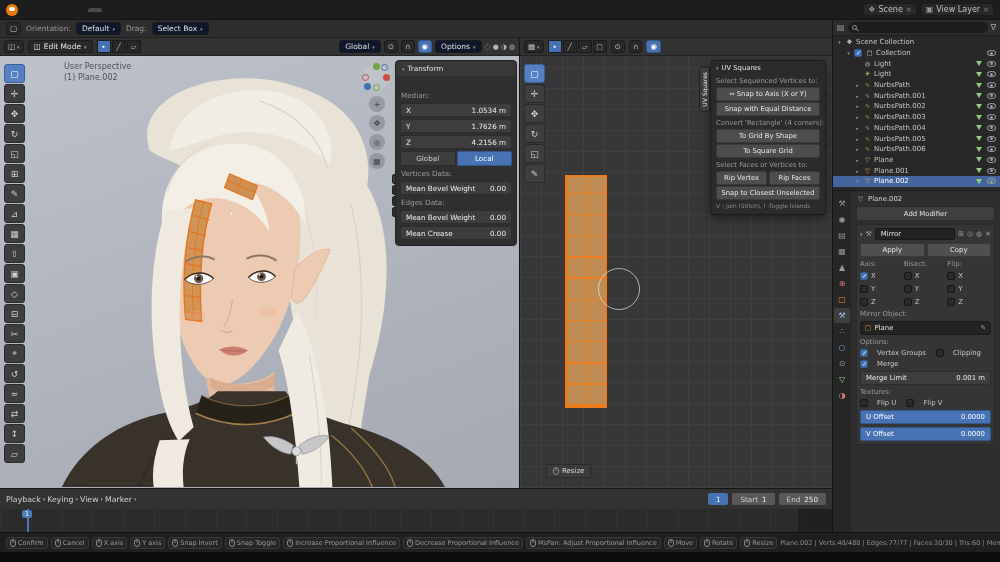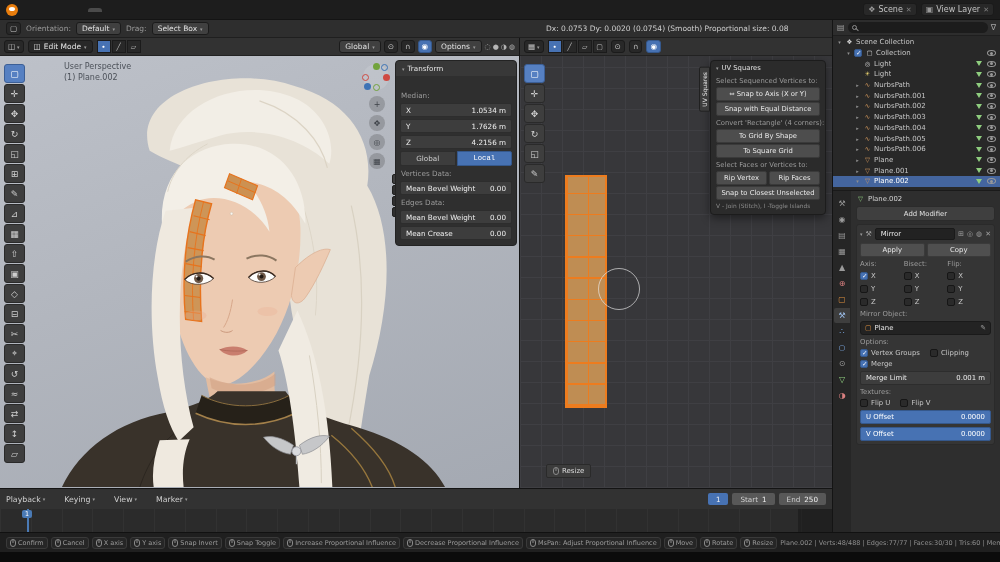--- a/index.html
+++ b/index.html
@@ -25,21 +25,21 @@
   
   .main-row { display:flex; height:512px; }
   .left-col { width:832px; display:flex; flex-direction:column; }
   .right-col { width:168px; display:flex; flex-direction:column; border-left:1px solid #141414; }
 
   
   .ts-row { height:18px; background:#2e2e2e; border-bottom:1px solid #1f1f1f; display:flex; align-items:center; font-size:7.5px; }
   .ts-left { width:520px; display:flex; align-items:center; gap:5px; padding:0 6px; }
   .ts-right { flex:1; padding-left:26px; color:#cfcfcf; white-space:nowrap; overflow:hidden; }
   .dim { color:#9a9a9a; }
-  .dropbox { display:flex; align-items:center; gap:3px; background:#404040; border:1px solid #1b1b1b; border-radius:3px; padding:1px 5px; color:#e0e0e0; white-space:nowrap; }
+  .dropbox { display:flex; align-items:center; gap:3px; background:#0f172a; border:1px solid #1b1b1b; border-radius:3px; padding:1px 5px; color:#e0e0e0; white-space:nowrap; }
   .iconbox { display:flex; align-items:center; gap:2px; background:#282828; border:1px solid #1b1b1b; border-radius:3px; padding:1px 3px; color:#c5c5c5; }
   .iconbox.on { background:#4772b3; color:#fff; border-color:#35588c; }
   .caret { font-size:5px; color:#999; }
 
   
   .editors { display:flex; height:450px; }
   .viewport { width:520px; display:flex; flex-direction:column; border-right:1px solid #141414; }
   .vp-header, .uv-header { height:18px; background:#323232; border-bottom:1px solid #222; display:flex; align-items:center; gap:4px; padding:0 4px; font-size:7.5px; white-space:nowrap; overflow:hidden; }
   .modebox { display:flex; align-items:center; gap:3px; background:#282828; border:1px solid #1b1b1b; border-radius:3px; padding:1px 5px; color:#e8e8e8; }
   .selmodes { display:flex; gap:1px; }
@@ -76,21 +76,21 @@
   .vtab.active { background:#3d3d3d; color:#ececec; }
 
   .n-panel { position:absolute; right:2px; top:4px; width:122px; background:rgba(42,42,42,0.97); border:1px solid #232323; border-radius:4px; font-size:7.2px; z-index:5; }
   .np-title { display:flex; align-items:center; gap:3px; padding:3px 6px; color:#e6e6e6; background:#383838; border-radius:4px 4px 0 0; }
   .np-body { padding:3px 4px 5px; display:flex; flex-direction:column; gap:2px;margin-top:11px; }
   .np-label { color:#9c9c9c; padding:1px 1px; }
   .num-row { display:flex; justify-content:space-between; background:#3d3d3d; border:1px solid #2d2d2d; border-radius:2px; padding:1.5px 5px; color:#efefef; }
   .seg-row { display:flex; gap:1px; }
   .seg { flex:1; text-align:center; background:#3d3d3d; border:1px solid #2d2d2d; padding:2px 0; color:#cfcfcf; }
   .seg:first-child { border-radius:2px 0 0 2px; }
-  .seg:last-child { border-radius:0 2px 2px 0;font-family:Liberation Mono, monospace; }
+  .seg:last-child { border-radius:0 2px 2px 0; }
   .seg.active { background:#4772b3; color:#fff; border-color:#35588c; }
 
   
   .uv-editor { width:312px; display:flex; flex-direction:column; }
   .uv-body { position:relative; flex:1; overflow:hidden; background:#37373a;
     background-image:repeating-linear-gradient(0deg,#3f3f43 0 1px,transparent 1px 21px),
                      repeating-linear-gradient(90deg,#3f3f43 0 1px,transparent 1px 21px); }
   .uv-island { position:absolute; left:45px; top:119px; width:42px; height:233px;
     background:#bf8d53; border:2px solid #ed7c1e;
     background-image:repeating-linear-gradient(0deg,#ed7c1e 0 1.5px,transparent 1.5px 21.2px),
@@ -105,21 +105,21 @@
   .pp-row { display:flex; gap:2px; margin:1px 5px; }
   .pp-row .pp-btn { flex:1; margin:0; }
   .pp-hint { color:#8b8b8b; font-size:5.9px; padding:2px 5px 3px; white-space:nowrap; overflow:hidden; }
   .pp-tab { position:absolute; left:-12px; top:6px; }
 
   .resize-chip { position:absolute; left:26px; bottom:10px; display:flex; align-items:center; gap:3px; background:#3c3c3c; border:1px solid #2a2a2a; border-radius:2px; padding:2px 6px; font-size:7px; color:#ddd; z-index:3; }
 
   
   .timeline { height:44px; border-top:1px solid #141414; display:flex; flex-direction:column; }
   .tl-header { height:20px; background:#323232; display:flex; align-items:center; gap:8px; padding:0 6px; font-size:7.8px; position:relative; }
-  .tl-menus { display:flex; gap:19px; }
+  .tl-menus { display:flex; gap:2px; }
   .tl-menu { display:flex; align-items:center; gap:2px; color:#d0d0d0; }
   .transport { position:absolute; left:50%; transform:translateX(-50%); display:flex; gap:4px; }
   .tbtn { color:#c3c3c3; font-size:6.5px; padding:1px 2px; }
   .tl-right { margin-left:auto; display:flex; gap:4px; align-items:center; }
   .tl-field { display:flex; gap:4px; background:#585858; border-radius:2px; padding:1.5px 8px; color:#f2f2f2; font-size:7.2px; }
   .tl-field .dim { color:#cfcfcf; }
   .cfield { background:#4772b3; }
   .tl-ruler { position:relative; flex:1; background:#2b2b2b;
     background-image:repeating-linear-gradient(90deg,rgba(255,255,255,0.035) 0 1px,transparent 1px 30.8px); }
   .tl-frames { position:absolute; left:24px; right:38px; top:2px; display:flex; justify-content:space-between; font-size:6.4px; color:#8f8f8f; }
@@ -171,21 +171,21 @@
   .mh-ic { color:#9f9f9f; font-size:7px; }
   .btn-row { display:flex; gap:2px; }
   .btn { flex:1; background:#4f4f4f; border:1px solid #3a3a3a; border-radius:2px; text-align:center; padding:2px 0; color:#e9e9e9; }
   .tri-head, .tri-row { display:flex; }
   .tri-head span { flex:1; color:#9c9c9c; }
   .tri-cell { flex:1; display:flex; align-items:center; gap:3px; padding:1px 0; }
   .field-label { color:#9c9c9c; }
   .obj-field { display:flex; align-items:center; gap:3px; background:#232323; border:1px solid #1a1a1a; border-radius:3px; padding:2px 4px; color:#e8e8e8; }
   .obj-field .grow { flex:1; }
   .check-row { display:flex; gap:10px; align-items:center; }
-  .check { display:flex; align-items:center; gap:3px; }
+  .check { display:flex; align-items:center; gap:9px; }
   .slider { display:flex; justify-content:space-between; background:#3d3d3d; border:1px solid #2d2d2d; border-radius:2px; padding:2px 5px; color:#ededed; }
   .slider.blue { background:#4772b3; border-color:#35588c; color:#fff; }
 
   
   .statusbar { height:20px; background:#1f1f1f; border-top:1px solid #111; display:flex; align-items:center; gap:3px; padding:0 6px; font-size:6.5px; color:#9a9a9a; overflow:hidden; }
   .hints { display:flex; gap:3px; }
   .hint { display:flex; align-items:center; gap:2px; border:1px solid #3a3a3a; border-radius:3px; padding:1px 3px; background:#262626; white-space:nowrap; }
   .mouseicon { width:6px; height:8px; border:1px solid #8a8a8a; border-radius:3px; position:relative; flex:none; }
   .mouseicon::after { content:""; position:absolute; left:50%; top:0; width:1px; height:3px; background:#8a8a8a; transform:translateX(-50%); }
   .sb-info { margin-left:auto; white-space:nowrap; color:#8f8f8f; }
@@ -243,21 +243,20 @@
           <span class="dropbox">
             <span>Default</span>
               <i class="caret">▾</i>
           </span>
           <span class="dim">Drag:</span>
           <span class="dropbox">
             <span>Select Box</span>
               <i class="caret">▾</i>
           </span>
         </div>
-        <div class="ts-right">Dx: 0.0753   Dy: 0.0020 (0.0754)  (Smooth) Proportional size: 0.08</div>
       </div>
 
       <div class="editors">
 
         <section class="viewport">
           <div class="vp-header">
             <span class="iconbox">
                 <i>◫</i>
                 <i class="caret">▾</i>
               </span>

